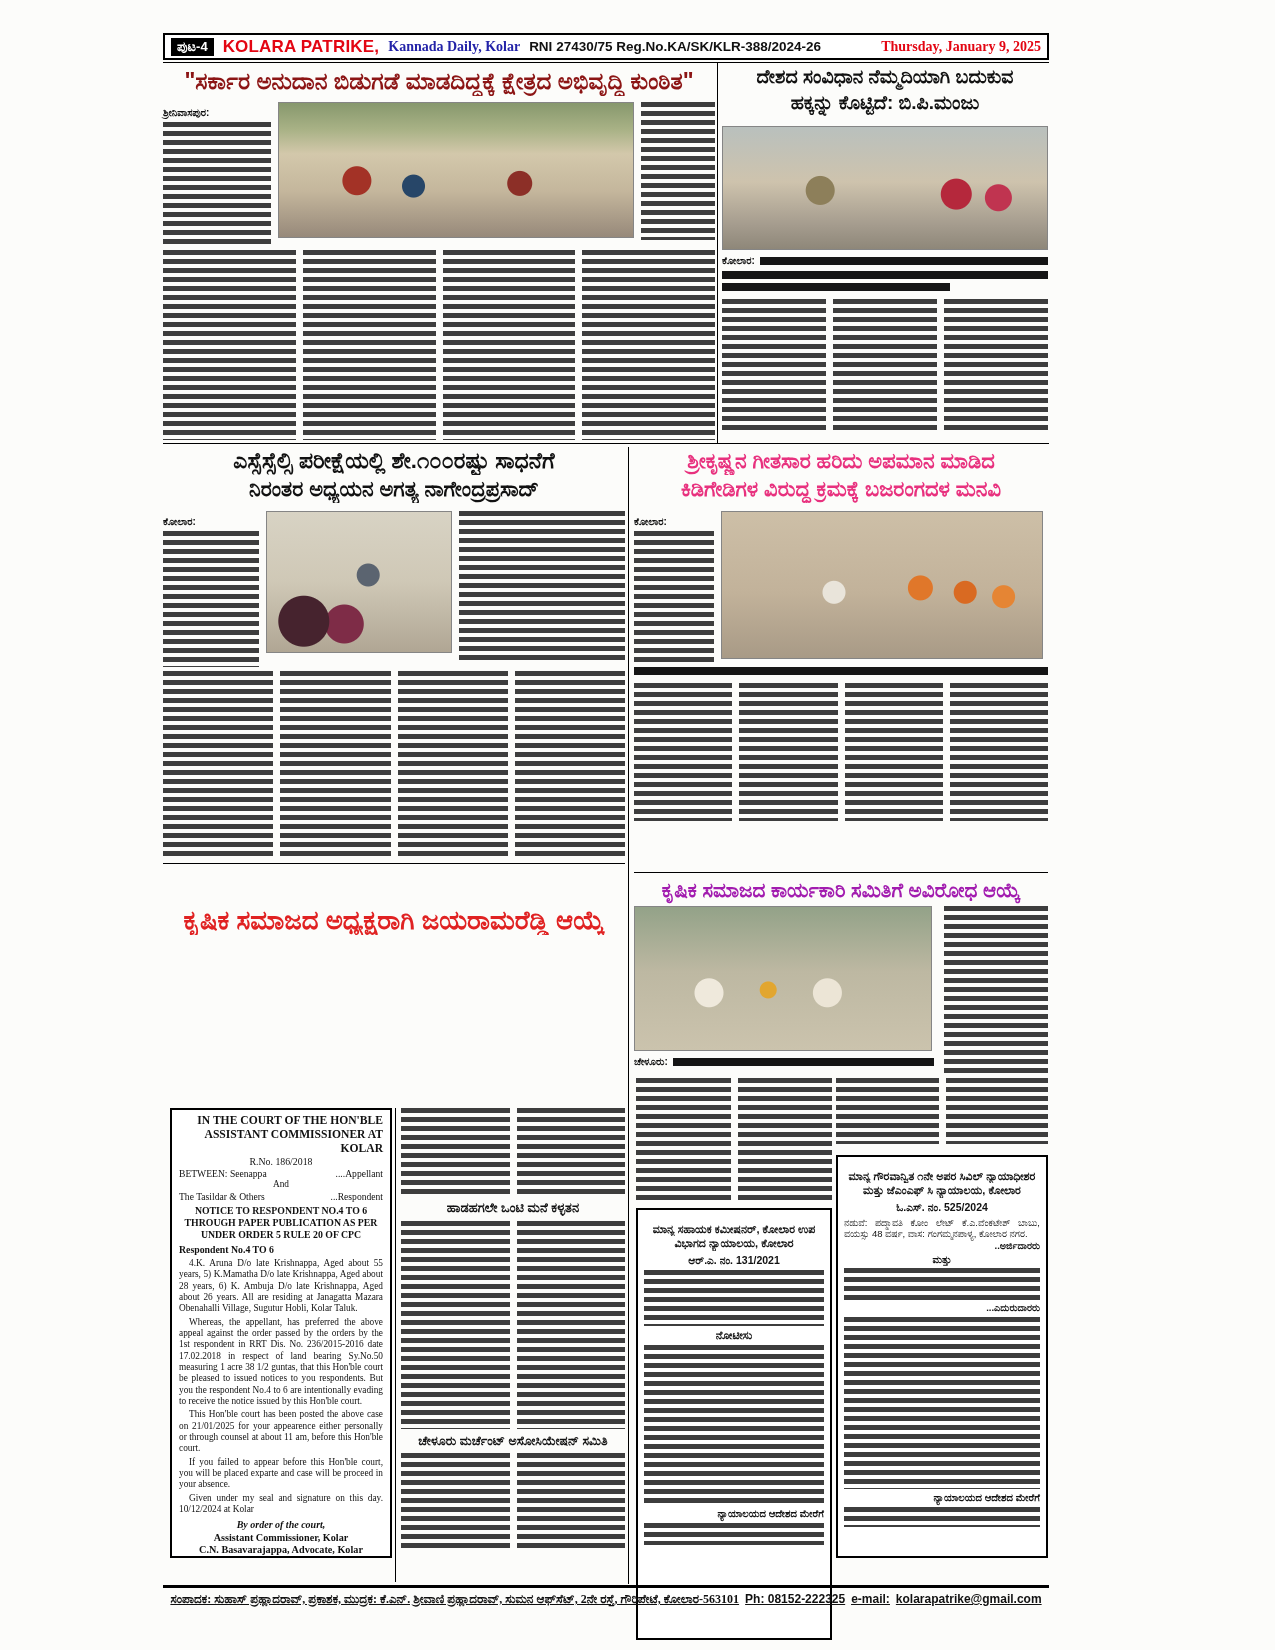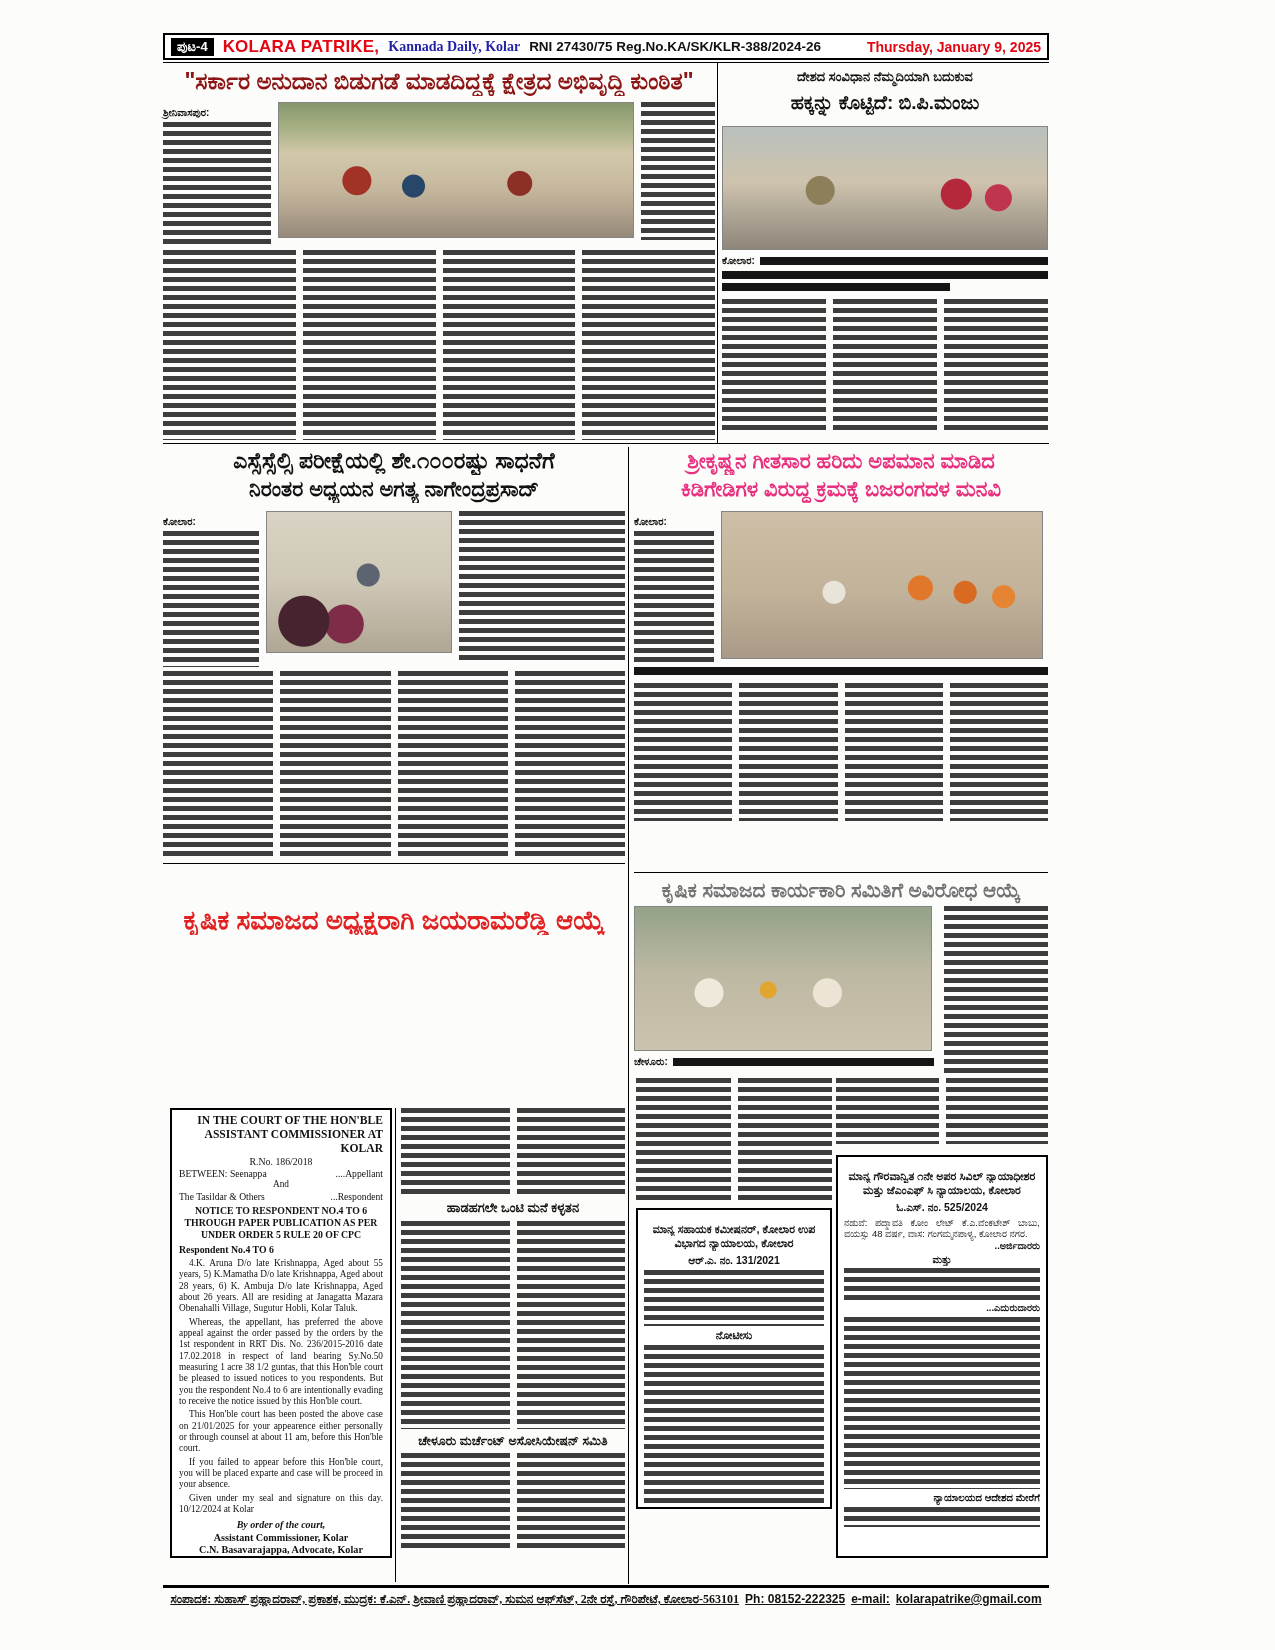--- a/index.html
+++ b/index.html
@@ -16,21 +16,21 @@
   .capline{display:flex;gap:5px;align-items:flex-start;}
   .capline .fill{flex:1;height:8px;background:#151515;margin-top:2px;}
   .fill2{height:8px;background:#151515;margin-top:4px;}
   
   .mast{display:flex;align-items:center;gap:9px;border:2px solid #000;box-sizing:border-box;
         padding:0 6px;background:#fff;}
   .chip{background:#000;color:#fff;font-weight:bold;font-size:13px;padding:1px 6px;}
   .pname{color:#e30613;font-weight:bold;font-size:17px;letter-spacing:.2px;}
   .psub{color:#2323a8;font-family:"Liberation Serif",serif;font-weight:bold;font-size:14px;}
   .prni{font-family:Liberation Sans, sans-serif;font-weight:bold;font-size:13.5px;}
-  .pdate{color:#e30613;font-weight:bold;font-size:14px;margin-left:auto;}
+  .pdate{color:#e30613;font-weight:bold;font-size:14px;margin-left:auto;font-family:Liberation Serif, serif;}
   
   .ph1{background:radial-gradient(circle at 22% 58%, #a33226 0 14px,rgba(0,0,0,0) 15px),
        radial-gradient(circle at 38% 62%, #274668 0 11px,rgba(0,0,0,0) 12px),
        radial-gradient(circle at 68% 60%, #8c2f27 0 12px,rgba(0,0,0,0) 13px),
        linear-gradient(180deg,#87986d 0%,#a9b286 20%,#d3c8ab 38%,#c4b69c 66%,#97897a 100%);}
   .ph2{background:radial-gradient(circle at 72% 55%, #b5283c 0 15px,rgba(0,0,0,0) 16px),
        radial-gradient(circle at 85% 58%, #c03450 0 13px,rgba(0,0,0,0) 14px),
        radial-gradient(circle at 30% 52%, #8d7f5a 0 14px,rgba(0,0,0,0) 15px),
        linear-gradient(180deg,#b9c0bd 0%,#cec3ad 45%,#a59c8e 80%,#8e8779 100%);}
   .ph3{background:radial-gradient(circle at 20% 78%, #46232e 0 25px,rgba(0,0,0,0) 26px),
@@ -105,21 +105,21 @@
       <div class="greek"></div>
       <div class="greek"></div>
       <div class="greek"></div>
       <div class="greek"></div>
     </div>
   </div>
 
   <div class="abs rule" style="left:717px;top:62px;width:1px;height:381px;"></div>
 
   <div class="abs" style="left:722px;top:64px;width:326px;">
-    <div class="hl" style="font-size:13px;height:26px;line-height:26px;">ದೇಶದ ಸಂವಿಧಾನ ನೆಮ್ಮದಿಯಾಗಿ ಬದುಕುವ</div>
+    <div class="hl" style="font-size:19px;height:26px;line-height:26px;">ದೇಶದ ಸಂವಿಧಾನ ನೆಮ್ಮದಿಯಾಗಿ ಬದುಕುವ</div>
     <div class="hl" style="font-size:19px;height:26px;line-height:26px;">ಹಕ್ಕನ್ನು ಕೊಟ್ಟಿದೆ: ಬಿ.ಪಿ.ಮಂಜು</div>
     <div class="photo ph2" style="width:326px;height:124px;margin-top:10px;"></div>
     <div style="margin-top:5px;">
       <div class="capline">
         <span class="dl">ಕೋಲಾರ:</span>
         <span class="fill"></span>
       </div>
       <div class="fill2"></div>
       <div class="fill2" style="width:70%;"></div>
     </div>
@@ -173,21 +173,21 @@
   </div>
 
   <div class="abs rule" style="left:163px;top:863px;width:462px;height:1px;"></div>
   <div class="abs rule" style="left:634px;top:872px;width:414px;height:1px;"></div>
 
   <div class="abs" style="left:163px;top:905px;width:462px;">
     <div class="hl" style="font-size:26px;color:#e02222;height:30px;line-height:30px;">ಕೃಷಿಕ ಸಮಾಜದ ಅಧ್ಯಕ್ಷರಾಗಿ ಜಯರಾಮರೆಡ್ಡಿ ಆಯ್ಕೆ</div>
   </div>
 
   <div class="abs" style="left:634px;top:876px;width:414px;">
-    <div class="hl" style="font-size:20px;color:#737373;height:28px;line-height:28px;">ಕೃಷಿಕ ಸಮಾಜದ ಕಾರ್ಯಕಾರಿ ಸಮಿತಿಗೆ ಅವಿರೋಧ ಆಯ್ಕೆ</div>
+    <div class="hl" style="font-size:20px;color:#a21caf;height:28px;line-height:28px;">ಕೃಷಿಕ ಸಮಾಜದ ಕಾರ್ಯಕಾರಿ ಸಮಿತಿಗೆ ಅವಿರೋಧ ಆಯ್ಕೆ</div>
     <div style="display:flex;gap:10px;margin-top:2px;">
       <div style="flex:0 0 300px;">
         <div class="photo ph6" style="width:298px;height:145px;"></div>
         <div style="margin-top:5px;">
           <div class="capline">
             <span class="dl">ಚೇಳೂರು:</span>
             <span class="fill"></span>
           </div>
         </div>
       </div>
@@ -241,21 +241,21 @@
       <div class="greek"></div>
       <div class="greek"></div>
     </div>
     <div class="subhead" style="margin:5px 0;font-size:12.5px;">ಚೇಳೂರು ಮರ್ಚೆಂಟ್ ಅಸೋಸಿಯೇಷನ್ ಸಮಿತಿ</div>
     <div class="cols" style="height:96px;">
       <div class="greek"></div>
       <div class="greek"></div>
     </div>
   </div>
 
-  <div class="abs kbox" style="left:636px;top:1208px;width:196px;height:301px;">
+  <div class="abs kbox" style="left:636px;top:1208px;width:196px;height:432px;">
     <div class="kt">ಮಾನ್ಯ ಸಹಾಯಕ ಕಮೀಷನರ್, ಕೋಲಾರ ಉಪ</div>
     <div class="kt">ವಿಭಾಗದ ನ್ಯಾಯಾಲಯ, ಕೋಲಾರ</div>
     <div class="kc">ಆರ್.ಎ. ನಂ. 131/2021</div>
     <div class="greek" style="height:56px;"></div>
     <div class="kw">ನೋಟೀಸು</div>
     <div class="greek" style="height:160px;"></div>
     <div class="ks">ನ್ಯಾಯಾಲಯದ ಆದೇಶದ ಮೇರೆಗೆ</div>
     <div class="greek" style="height:22px;margin-top:3px;"></div>
   </div>
 

